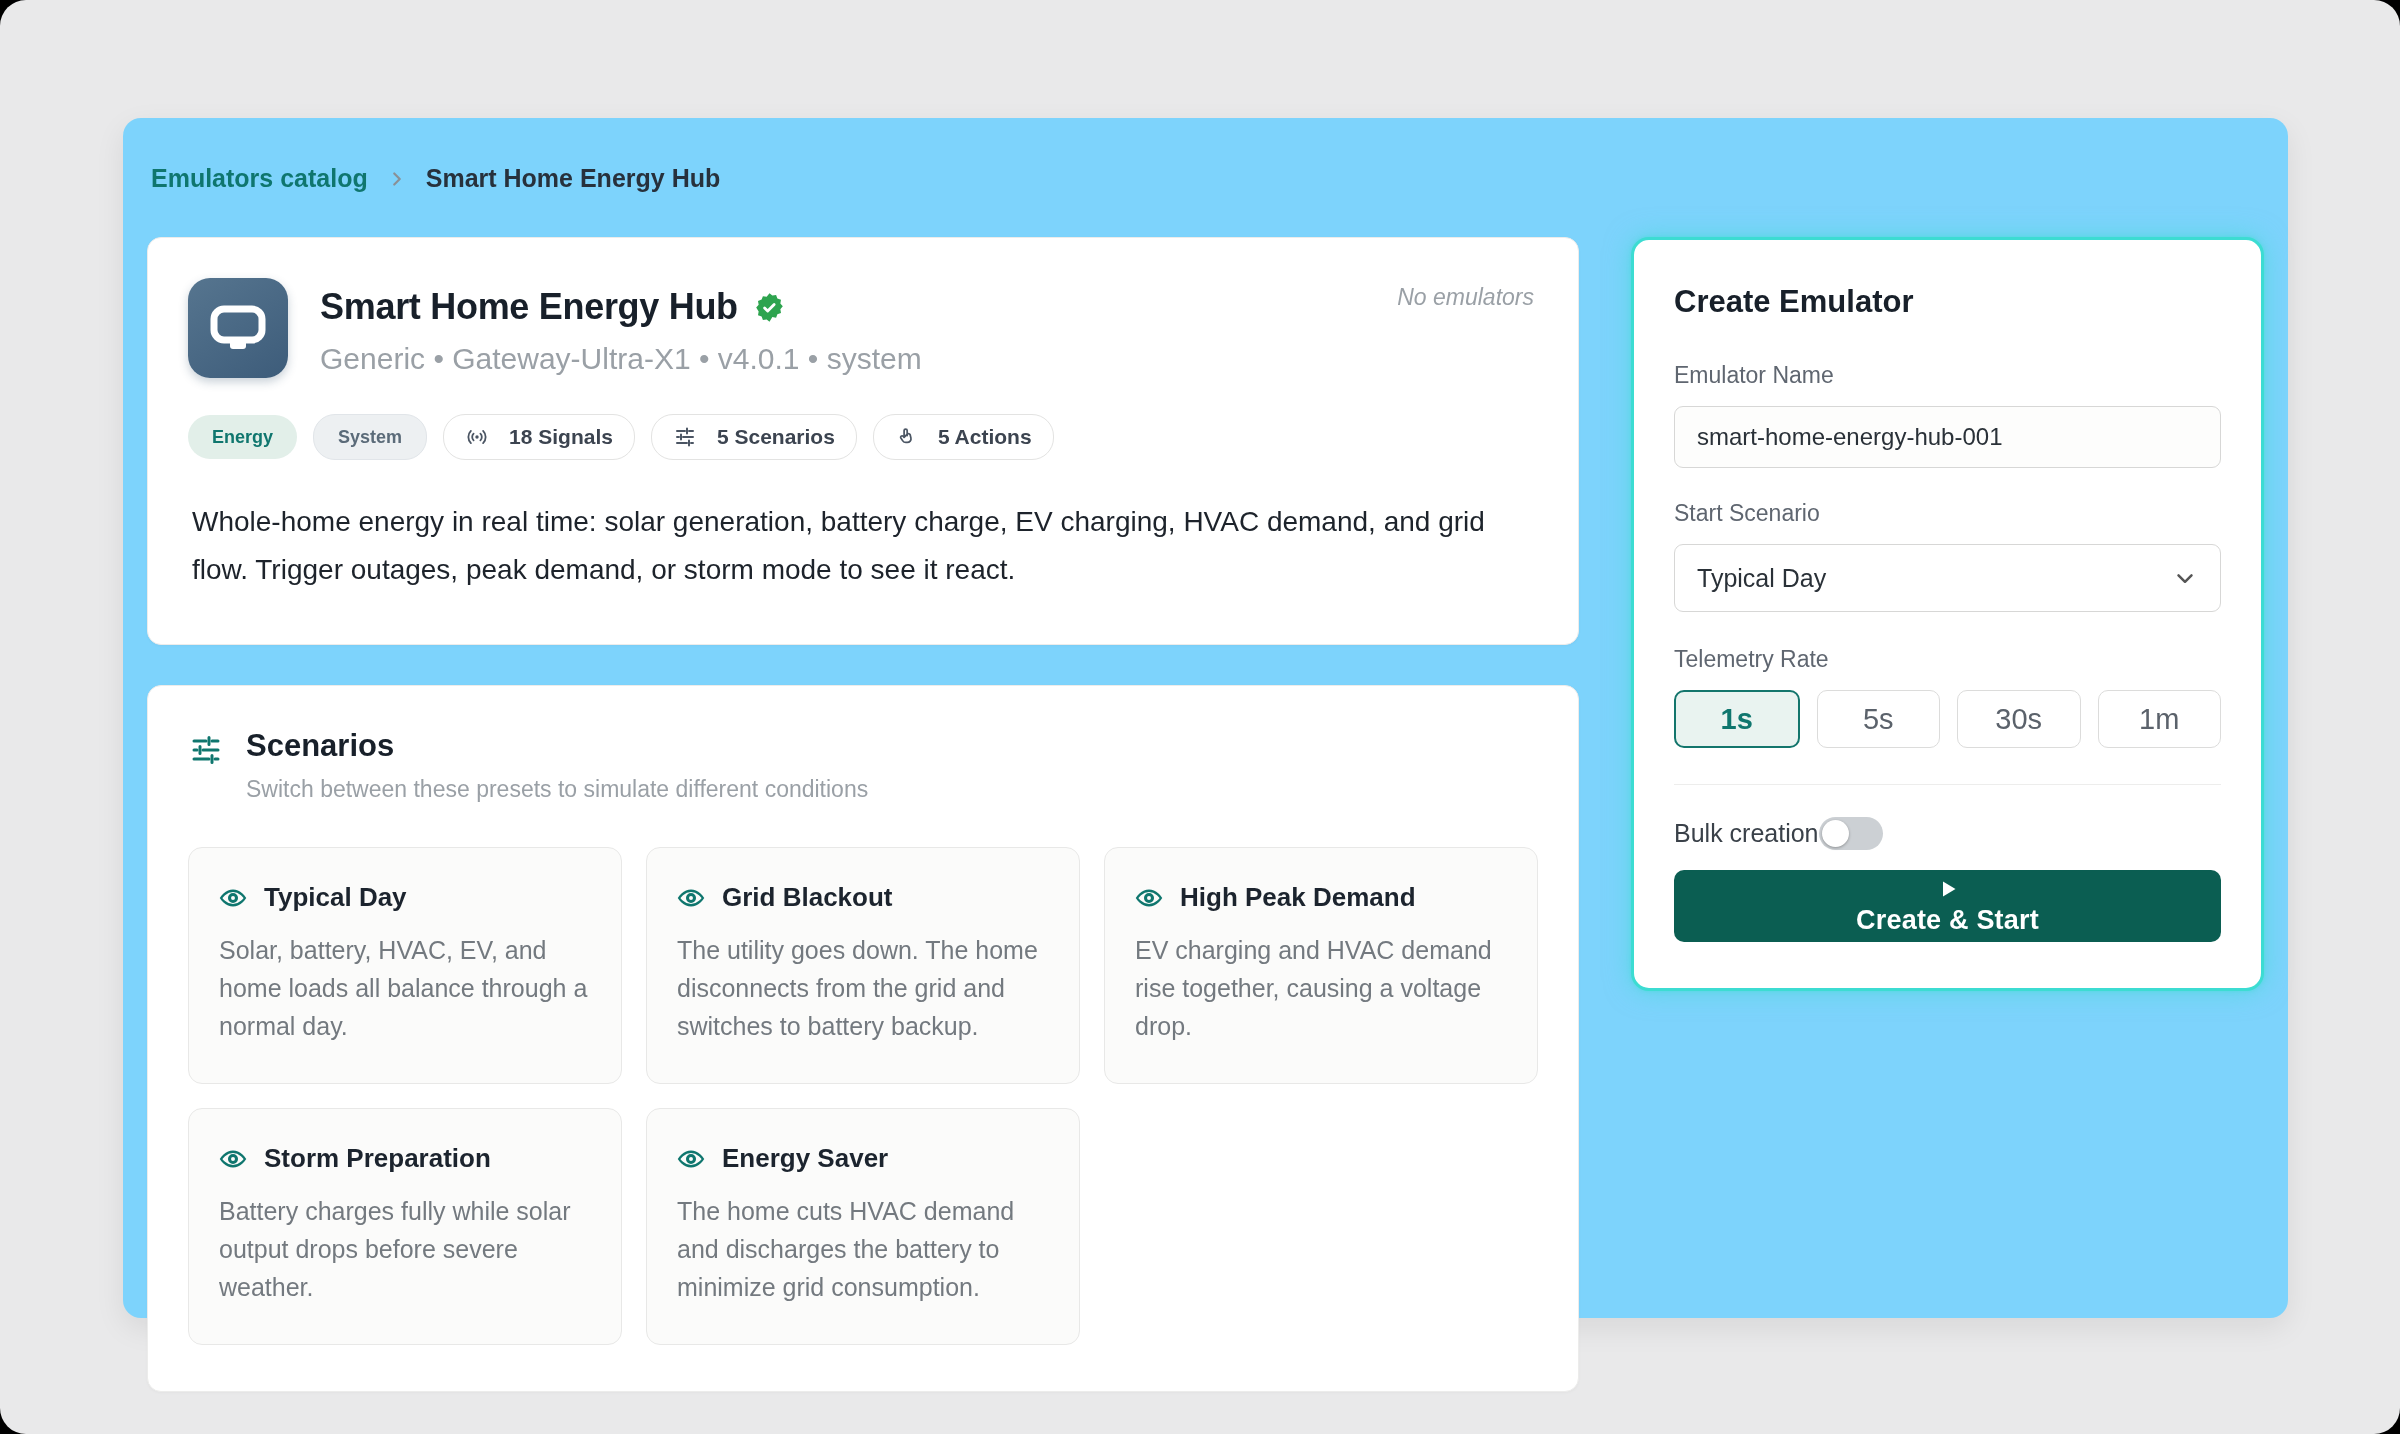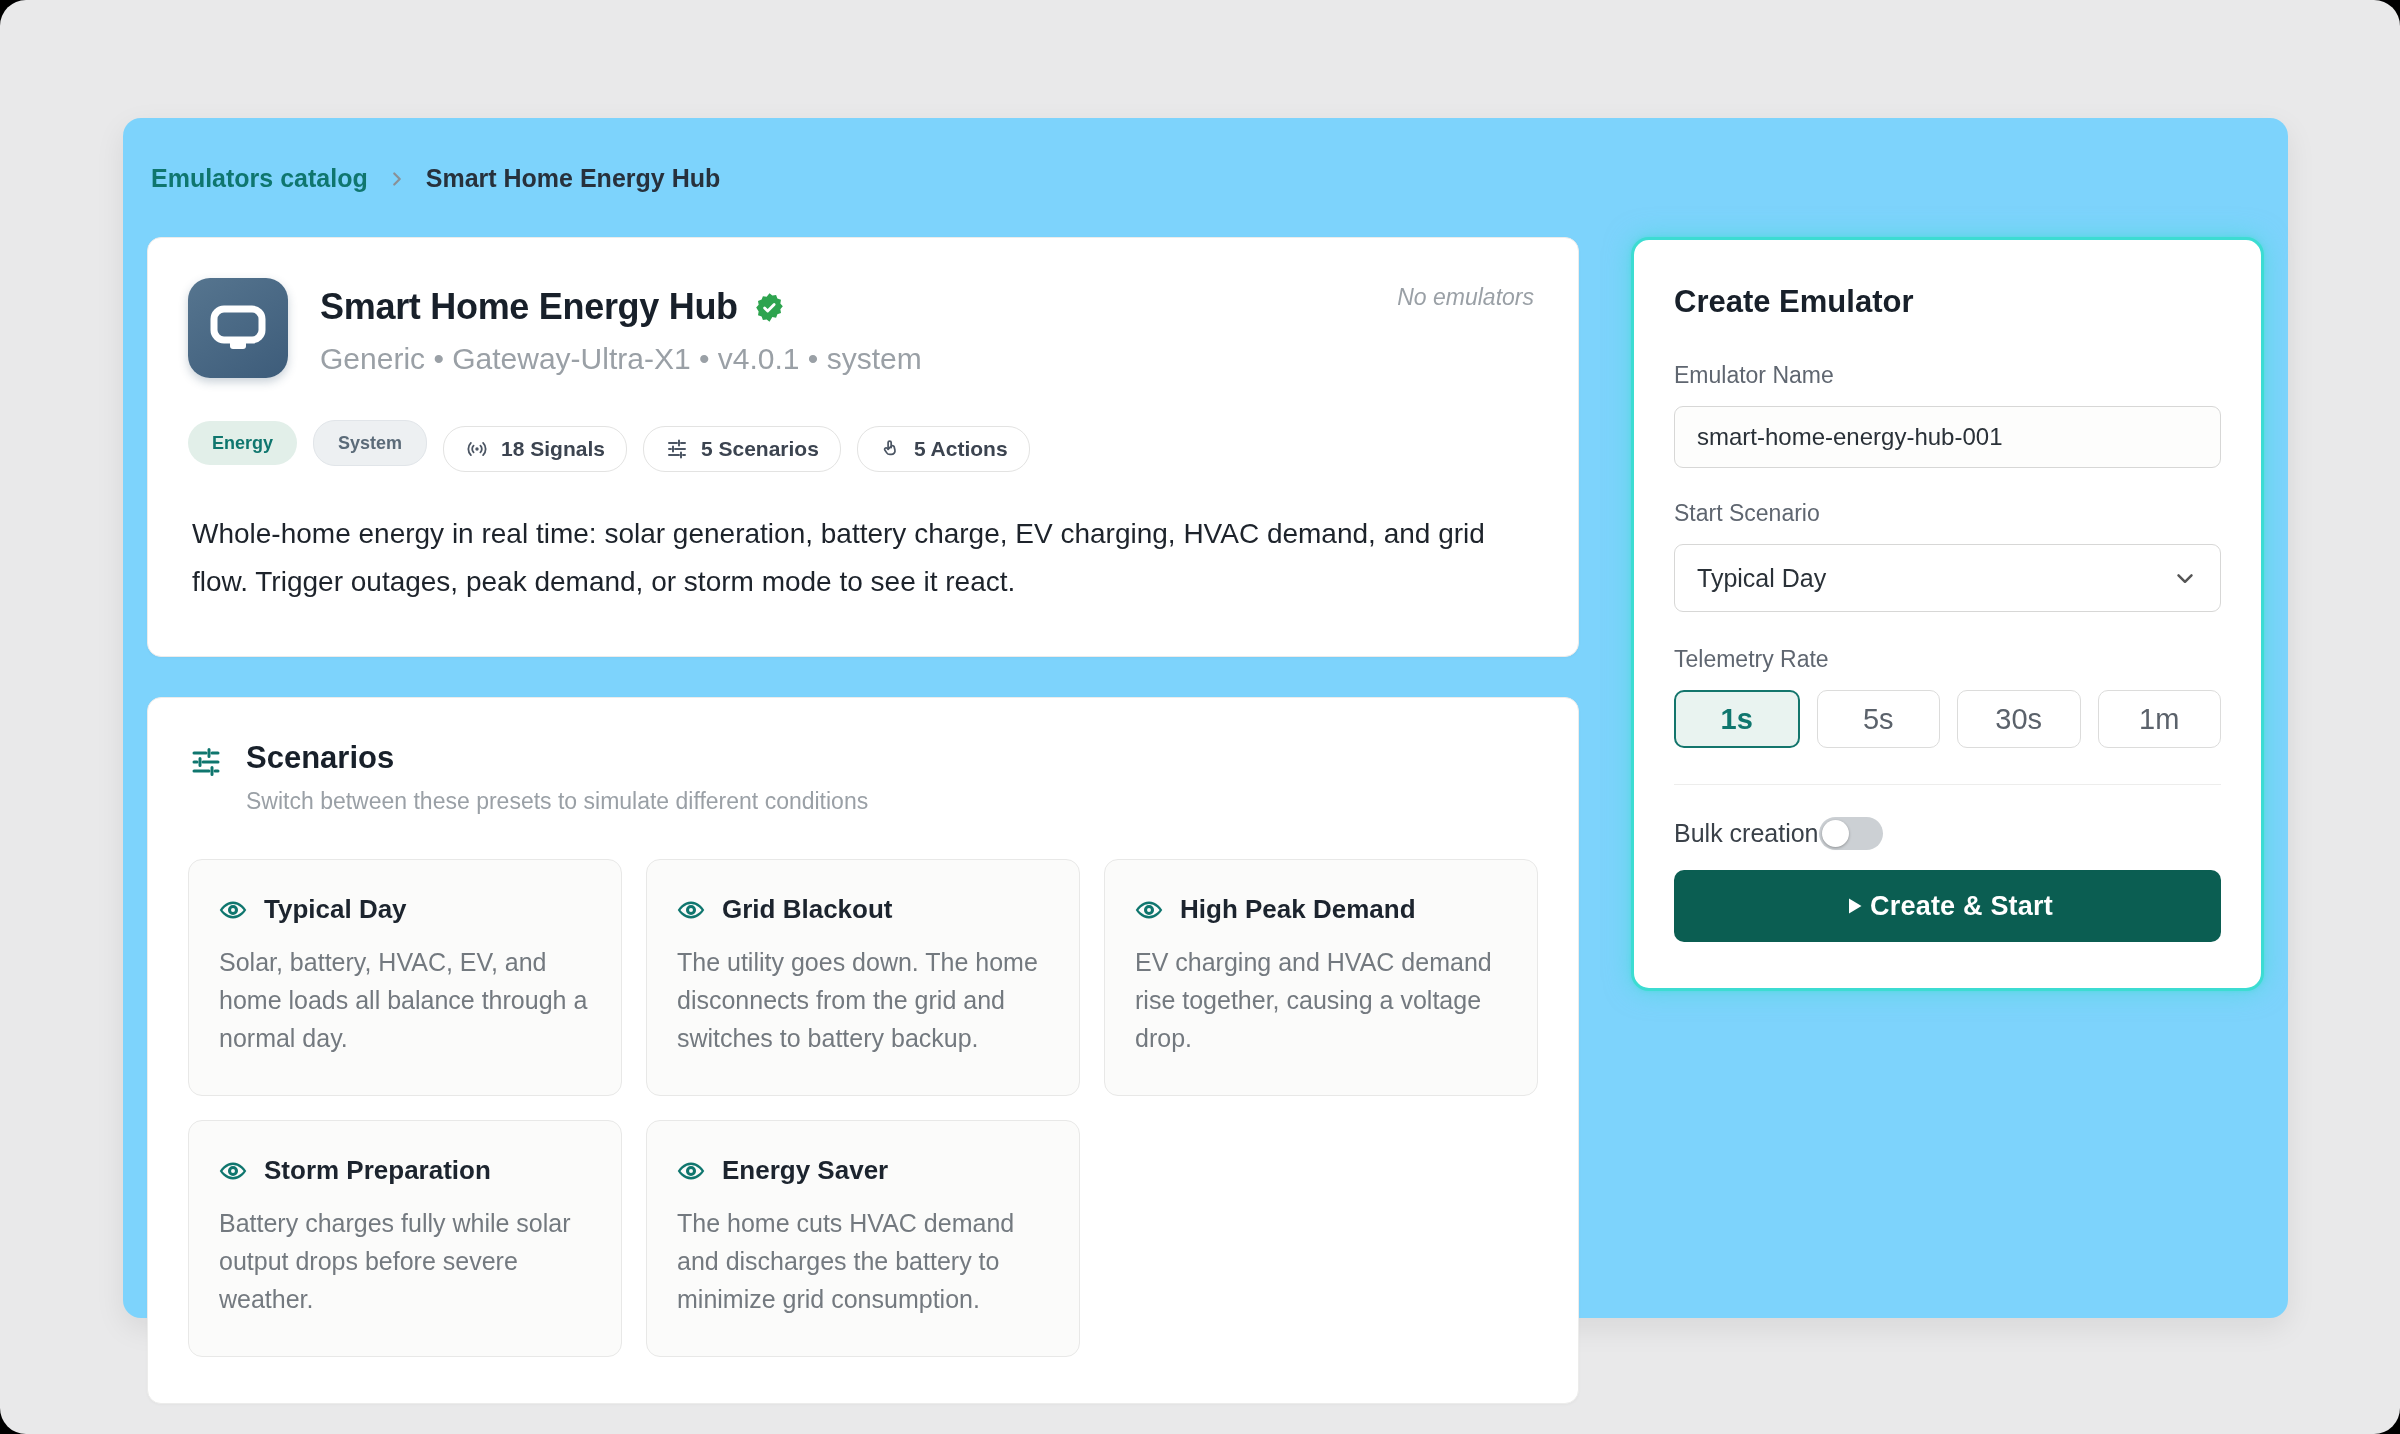--- a/index.html
+++ b/index.html
@@ -33,22 +33,22 @@
   .hub-title-row{display:flex;align-items:center;gap:16px;margin-top:8px;}
   .hub-title{font-size:36px;font-weight:700;color:#18202a;margin:0;letter-spacing:-.3px;}
   .verified{display:flex;align-items:center;}
   .hub-sub{margin-top:14px;font-size:30px;color:#9aa0a6;}
   .no-emulators{margin-left:auto;font-style:italic;font-size:23px;color:#9aa0a6;padding-top:6px;}
 
   .badge-row{display:flex;align-items:center;gap:16px;margin-top:36px;}
   .badge{height:44px;display:inline-flex;align-items:center;padding:0 24px;border-radius:22px;font-size:18px;}
   .badge-energy{background:#e2efe9;color:#0f766e;font-weight:700;}
   .badge-system{background:#edf0f2;color:#5b6b79;font-weight:600;border:1px solid #e1e5e9;}
-  .pill{height:44px;display:inline-flex;align-items:center;gap:12px;padding:0 21px;
-    border:1px solid #e3e3e2;border-radius:22px;background:#fff;color:#3c4450;font-size:21px;font-weight:600;margin-top:12px;}
+  .pill{height:44px;display:inline-flex;align-items:center;gap:20px;padding:0 21px;
+    border:1px solid #e3e3e2;border-radius:22px;background:#fff;color:#3c4450;font-size:21px;font-weight:600;}
   .pill .picon{display:flex;color:#4b5563;}
 
   .hub-desc{margin:38px 0 0 4px;font-size:28px;color:#1d232b;line-height:1.72;}
 
   
   .scenarios-card{margin-top:40px;padding:42px 40px 46px;}
   .scen-header{display:flex;gap:22px;}
   .scen-header .sicon{display:flex;color:#0f766e;padding-top:4px;}
   .scen-htext{display:flex;flex-direction:column;}
   .scen-title-main{font-size:31px;font-weight:700;color:#18202a;}
@@ -78,21 +78,21 @@
     font-family:"Liberation Sans", sans-serif;text-align:center;}
   .rate.selected{border:2px solid #13756c;background:#e9f3f0;color:#0f766e;font-weight:700;}
   .divider{height:1px;background:#ededec;border:none;margin:0 0 32px;}
   .bulk-row{display:flex;align-items:center;margin-bottom:20px;}
   .bulk-label{font-size:25px;color:#3a4149;}
   .toggle{width:64px;height:33px;border-radius:17px;background:#ccd0d4;position:relative;cursor:pointer;flex:none;}
   .knob{position:absolute;left:3px;top:3px;width:27px;height:27px;border-radius:50%;background:#fff;
     box-shadow:0 1px 3px rgba(0,0,0,.3);}
   .submit{width:100%;height:72px;background:#0b5e52;border:none;border-radius:10px;color:#fff;
     font-size:27px;font-weight:600;display:flex;align-items:center;justify-content:center;gap:4px;
-    cursor:pointer;font-family:"Liberation Sans", sans-serif;letter-spacing:.2px;}
+    cursor:pointer;font-family:"Liberation Sans", sans-serif;letter-spacing:.2px;flex-direction:column;}
 </style>
 </head>
 <body>
 
 <div class="app">
   <div class="shell">
 
     <div class="breadcrumb">
       <a class="crumb-link">Emulators catalog</a>
       <span class="crumb-sep">

